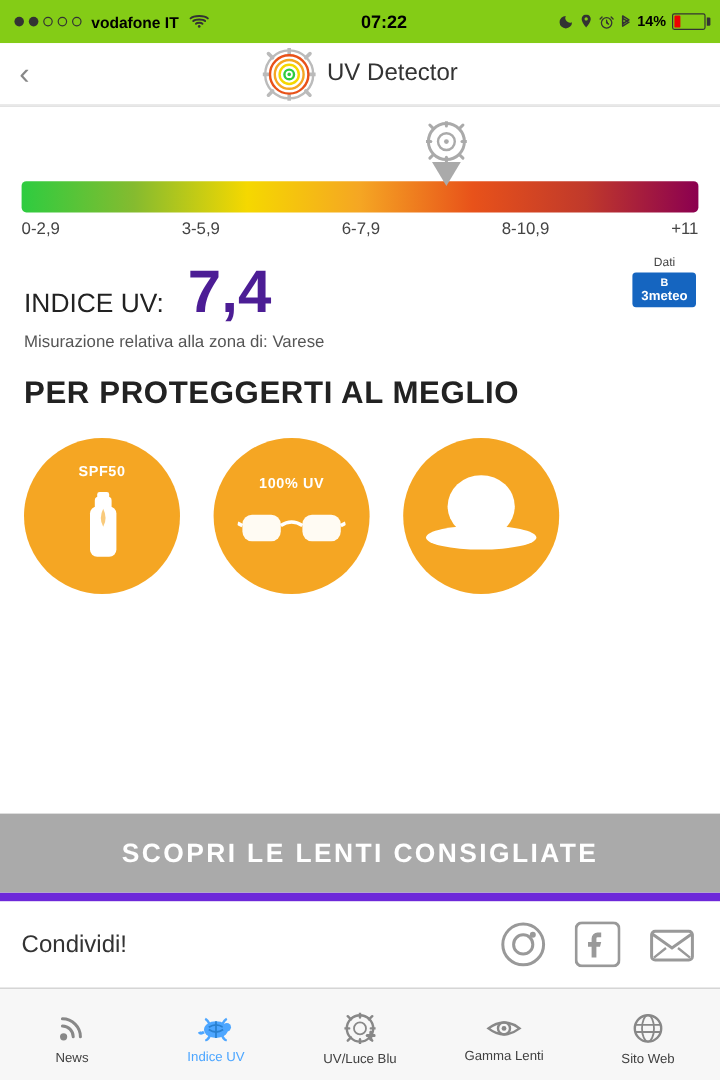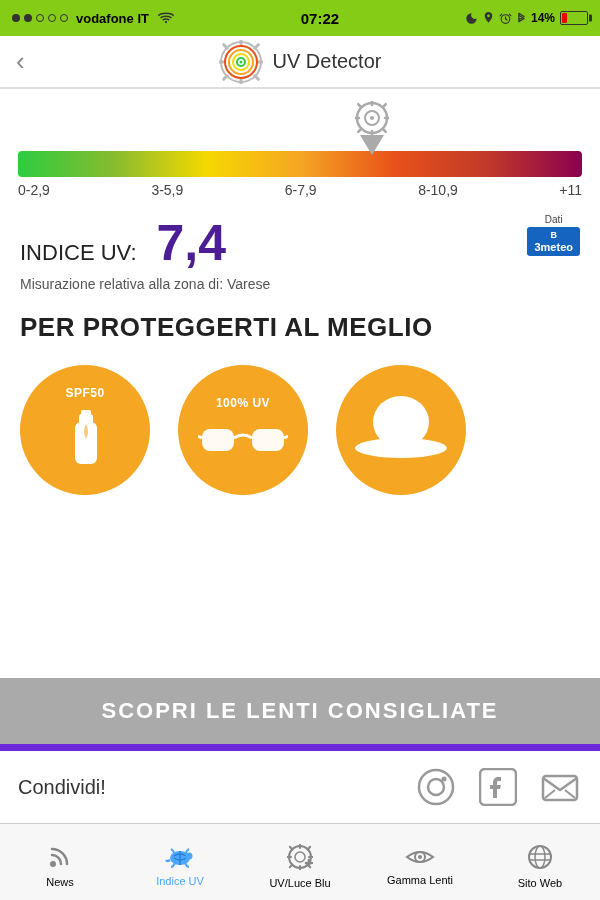--- a/index.html
+++ b/index.html
@@ -236,21 +236,21 @@
       flex: 1;
       display: flex;
       flex-direction: column;
       align-items: center;
       justify-content: center;
       gap: 3px;
       cursor: pointer;
       padding-top: 8px;
     }
     .tab-item.active { color: #4da6ff; }
-    .tab-item:not(.active) { color: #000000; }
+    .tab-item:not(.active) { color: #404040; }
     .tab-label {
       font-size: 11px;
       font-weight: 500;
     }
     .tab-icon-wrap {
       font-size: 22px;
       line-height: 1;
     }
 
     

